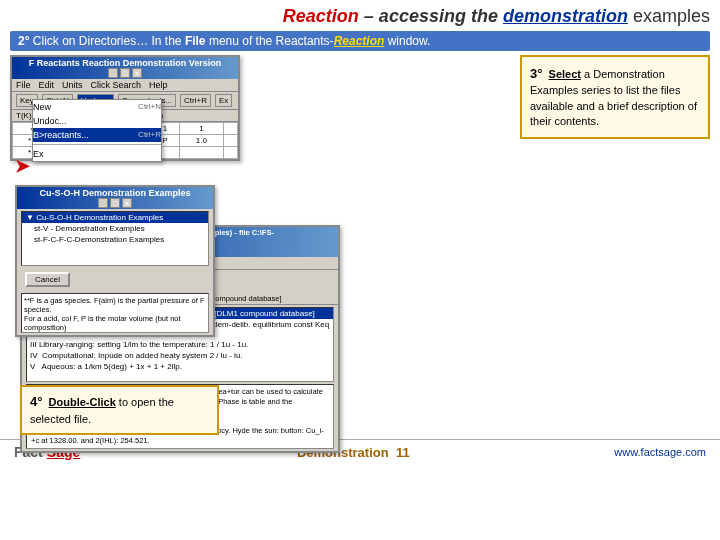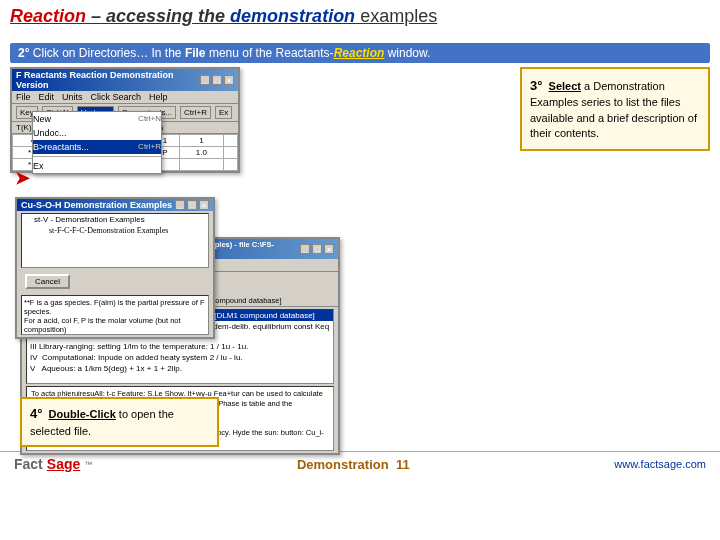--- a/index.html
+++ b/index.html
@@ -7,27 +7,26 @@
       width: 720px;
       height: 540px;
       font-family: Arial, sans-serif;
       background: #fff;
       overflow: hidden;
       position: relative;
     }
 
     
     .title-bar {
-      text-align: left;
+      text-align: right;
       padding: 6px 10px 4px;
       font-size: 18px;
       font-style: italic;
       font-weight: bold;
       color: #333;
-      text-decoration: underline;
     }
     .title-bar span.normal {
       font-style: normal;
       font-weight: normal;
     }
     .title-bar span.demo-highlight {
       font-style: italic;
       font-weight: bold;
       color: #003399;
       text-decoration: underline;
@@ -37,21 +36,21 @@
       font-weight: bold;
       color: #cc0000;
     }
 
     
     .step2-bar {
       background: #4472c4;
       color: #fff;
       font-size: 12px;
       padding: 3px 8px;
-      margin: 12px 10px 4px;
+      margin: 0 10px 4px;
       border-radius: 2px;
     }
     .step2-bar span.reaction-link {
       font-style: italic;
       font-weight: bold;
       text-decoration: underline;
       color: #ffdd00;
     }
 
     
@@ -81,20 +80,21 @@
     }
     .win-titlebar {
       background: linear-gradient(to right, #003399, #6699cc);
       color: #fff;
       font-size: 9px;
       font-weight: bold;
       padding: 1px 4px;
       display: flex;
       justify-content: space-between;
       align-items: center;
+      flex-direction: column;
     }
     .win-controls {
       display: flex;
       gap: 2px;
     }
     .win-btn {
       width: 10px;
       height: 10px;
       background: #d4d0c8;
       border: 1px solid #888;
@@ -452,22 +452,23 @@
     <div style="position:absolute;top:130px;left:5px;width:200px;background:#d4d0c8;border:2px solid #888;font-size:9px;box-shadow:2px 2px 4px rgba(0,0,0,0.3);z-index:5;">
       <div class="win-titlebar">
         <span>Cu-S-O-H Demonstration Examples</span>
         <div class="win-controls">
           <div class="win-btn">_</div>
           <div class="win-btn">□</div>
           <div class="win-btn">×</div>
         </div>
       </div>
       <div class="demo-tree">
+        <div class="tree-item selected">▼ Cu-S-O-H Demonstration Examples</div>
         <div class="tree-item" style="padding-left:12px;">st-V - Demonstration Examples</div>
-        <div class="tree-item" style="padding-left:27px;font-family:Liberation Serif, serif;">st-F-C-F-C-Demonstration Examples</div>
+        <div class="tree-item" style="padding-left:12px;">st-F-C-F-C-Demonstration Examples</div>
       </div>
       <div style="padding:2px 4px;">
         <button class="cancel-btn">Cancel</button>
       </div>
       <div style="background:#fff;border:1px inset #888;margin:2px 4px;padding:2px;font-size:7.5px;height:40px;overflow:hidden;">
         **F is a gas species. F(alm) is the partial pressure of F species.<br>
         For a acid, col F, P is the molar volume (but not composition)
       </div>
     </div>
 

